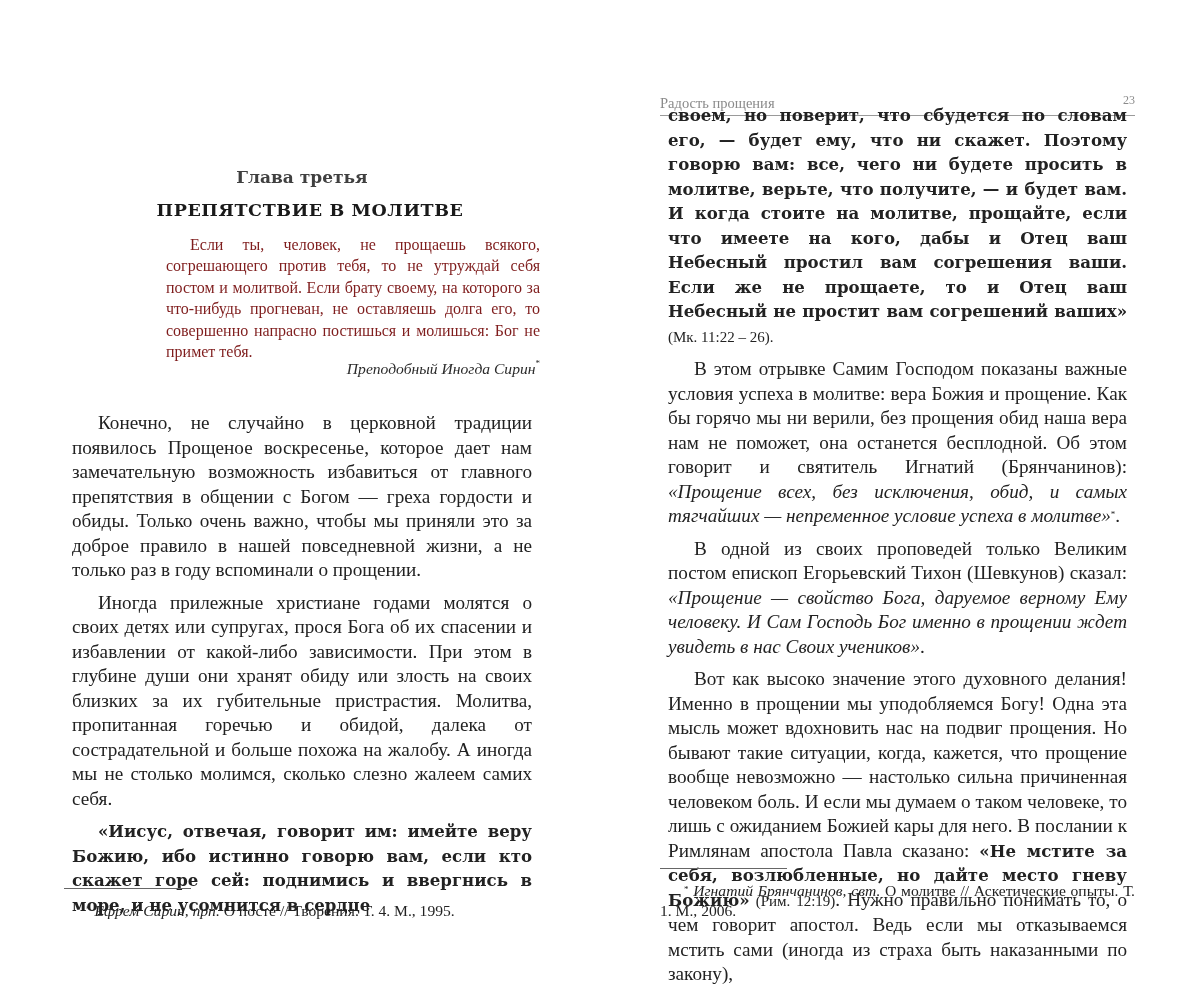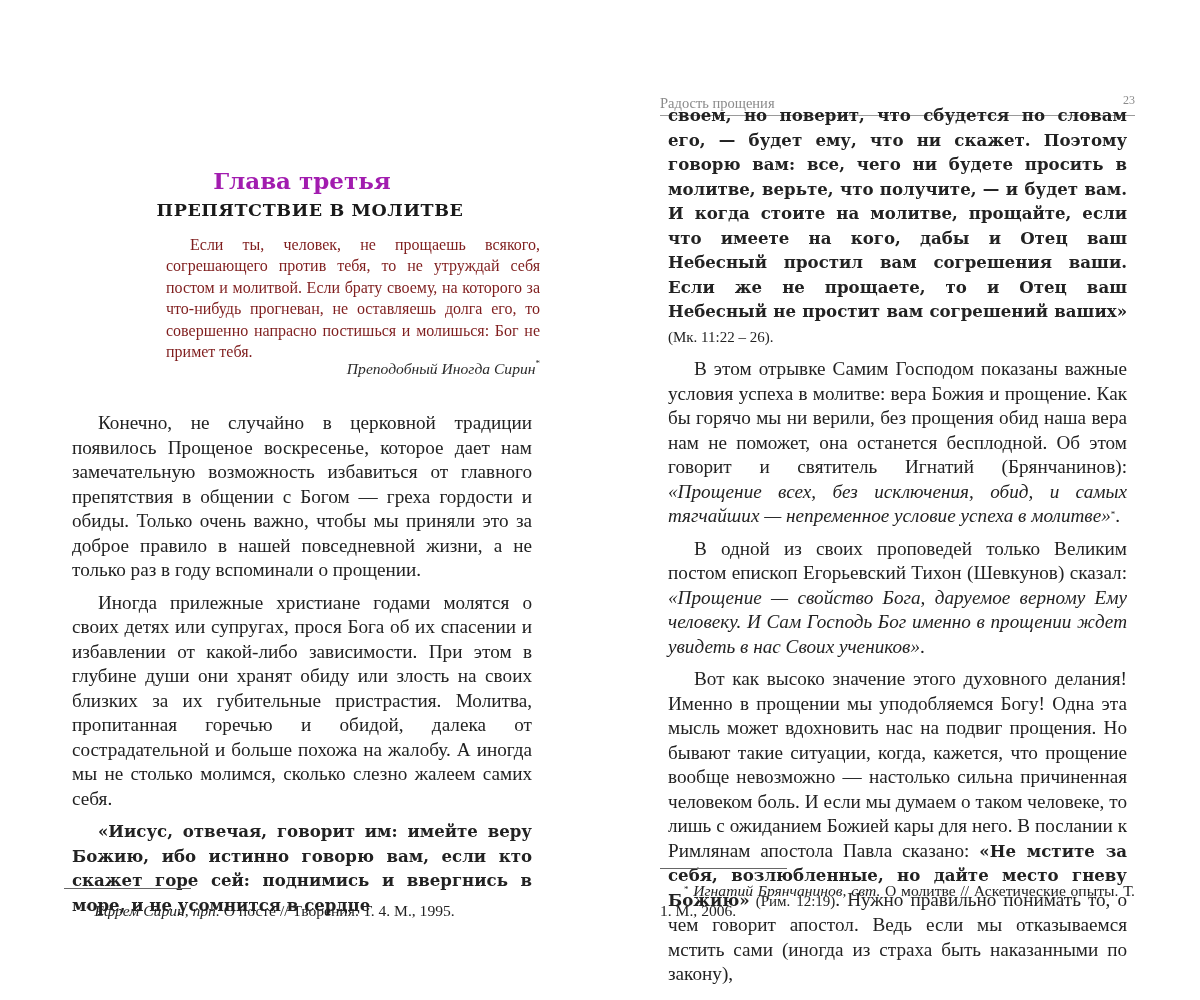--- a/index.html
+++ b/index.html
@@ -3,21 +3,21 @@
 <meta charset="utf-8">
 <style>
   html, body { margin: 0; padding: 0; background: #ffffff; }
   body { width: 1200px; height: 1000px; position: relative; overflow: hidden;
          font-family: "DejaVu Serif", "Liberation Serif", serif; color: #222; }
   .page { position: absolute; top: 0; }
   #left-page { left: 64px; width: 476px; }
   #right-page { left: 660px; width: 475px; }
 
   .chapter-label { position: absolute; top: 167px; left: 0; width: 476px; text-align: center;
-                   font-family: "DejaVu Serif", serif; font-weight: bold; font-size: 23px; color: #a21caf; }
+                   font-family: "DejaVu Serif", serif; font-weight: bold; font-size: 17px; color: #404040; }
   .chapter-title { position: absolute; top: 200px; left: 8px; width: 476px; text-align: center;
                    font-family: "DejaVu Serif", serif; font-weight: bold; font-size: 17.5px; letter-spacing: 0.6px; color: #1a1a1a; }
 
   .epigraph { position: absolute; top: 234px; left: 102px; width: 374px;
               font-family: Liberation Serif, serif; font-size: 16px; line-height: 21.4px; color: #7f1d1d;
               text-align: justify; text-indent: 24px; }
   .epigraph-author { position: absolute; top: 360px; left: 102px; width: 374px; text-align: right;
                      font-family: "Liberation Serif", serif; font-style: italic; font-size: 15.6px; color: #2a2a2a; }
   sup.fn { font-size: 9px; vertical-align: top; position: relative; top: -2px; font-style: normal; }
 

